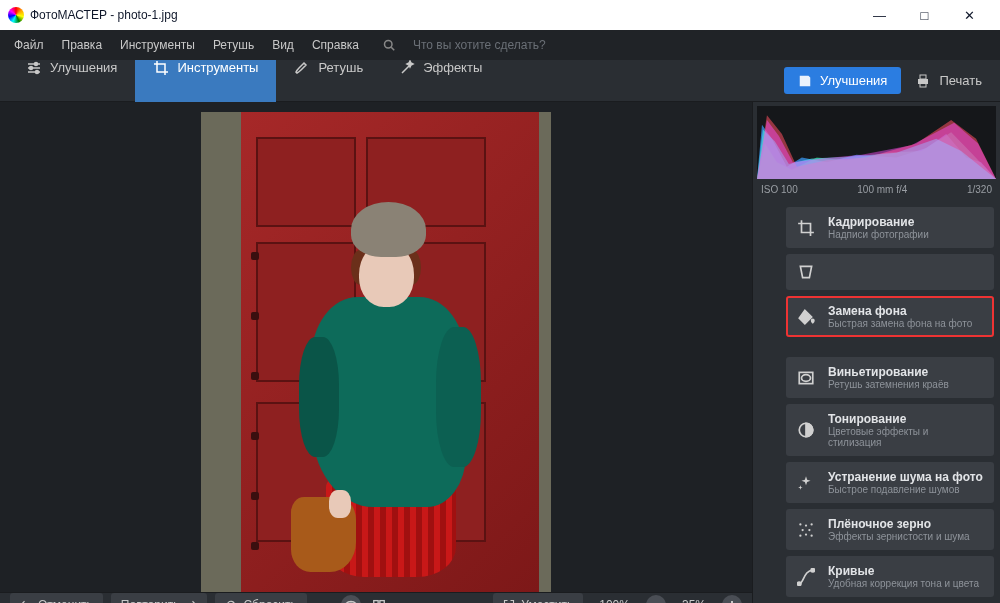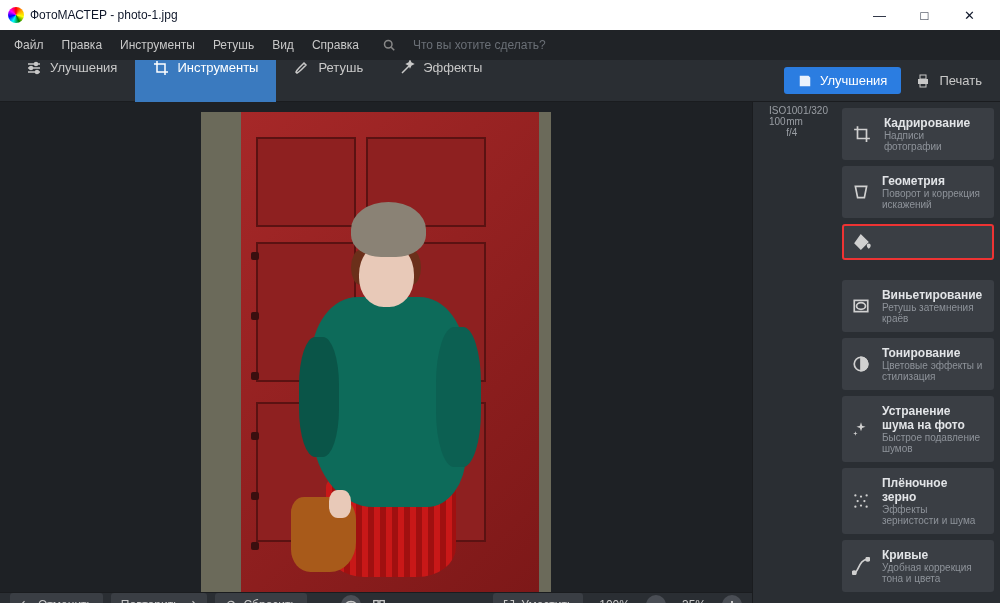--- a/index.html
+++ b/index.html
@@ -49,26 +49,26 @@
     .hair-l { position: absolute; left: 60px; top: 48px; width: 18px; height: 35px; background: #6b2f1a; border-radius: 50%; }
     .hair-r { position: absolute; left: 112px; top: 48px; width: 18px; height: 35px; background: #6b2f1a; border-radius: 50%; }
     .shawl { position: absolute; left: 20px; top: 95px; width: 155px; height: 210px; background: #0d6b5a; border-radius: 30% 30% 25% 40%; }
     .shawl::before { content:""; position: absolute; left: -12px; top: 40px; width: 40px; height: 120px; background: #0a5548; border-radius: 40%; }
     .shawl::after { content:""; position: absolute; right: -15px; top: 30px; width: 45px; height: 140px; background: #0c6052; border-radius: 40%; }
     .skirt { position: absolute; left: 35px; top: 275px; width: 130px; height: 100px; background: repeating-linear-gradient(90deg,#c91818 0,#c91818 6px,#a01010 6px,#a01010 12px); border-radius: 10% 10% 30% 30%; }
     .bag { position: absolute; left: 0px; top: 295px; width: 65px; height: 75px; background: #a85a1a; border-radius: 20% 30% 40% 30%; }
     .hand { position: absolute; left: 38px; top: 288px; width: 22px; height: 28px; background: #e8c9b8; border-radius: 40%; }
 
     
-    .sidebar { width: 248px; background: #2a2e33; display: flex; flex-direction: row; border-left: 1px solid #1a1c1f; }
+    .sidebar { width: 248px; background: #2a2e33; display: flex; flex-direction: column; border-left: 1px solid #1a1c1f; }
     .histogram { height: 78px; margin: 4px 4px 2px 4px; background: #15171a; position: relative; overflow: hidden; }
     .histogram svg { width: 100%; height: 100%; }
     .histo-info { display: flex; justify-content: space-between; padding: 3px 8px 6px; font-size: 10px; color: #9a9ea4; }
 
-    .tool-list { padding: 6px 6px; display: flex; flex-direction: column; gap: 6px; }
+    .tool-list { padding: 6px 6px; display: flex; flex-direction: column; gap: 6px; margin-left: 27px; }
     .tool-item { background: #3a3e44; border-radius: 3px; padding: 8px 10px; display: flex; align-items: center; gap: 12px; cursor: pointer; }
     .tool-item.highlighted { border: 2px solid #e33; padding: 6px 8px; }
     .tool-icon { width: 20px; height: 20px; display: flex; align-items: center; justify-content: center; }
     .tool-text { display: flex; flex-direction: column; }
     .tool-title { font-size: 12px; color: #e2e4e7; font-weight: 600; }
     .tool-desc { font-size: 10px; color: #8e939a; }
     .tool-gap { height: 8px; }
 
     
     .bottombar { height: 38px; background: #2a2e33; border-top: 1px solid #1a1c1f; display: flex; align-items: center; padding: 0 10px; gap: 8px; font-size: 12px; }
@@ -292,30 +292,30 @@
           <div class="tool-title">Кадрирование</div>
           <div class="tool-desc">Надписи фотографии</div>
         </div>
       </div>
       <div class="tool-item">
         <div class="tool-icon">
           <svg width="18" height="18" viewBox="0 0 16 16" stroke="#d0d0d0" stroke-width="1.5" fill="none">
               <path d="M3 3h10l-2 10H5z M3 3l2 10 M13 3l-2 10"></path>
             </svg>
         </div>
-        <div class="tool-text">
-          <div class="tool-title">Геометрия</div>
-          <div class="tool-desc">Поворот и коррекция искажений</div>
-        </div>
       </div>
       <div class="tool-item highlighted">
         <div class="tool-icon">
           <svg width="18" height="18" viewBox="0 0 16 16" stroke="#d0d0d0" stroke-width="1.5" fill="none">
               <path d="M7 2l6 6-6 6-5-5z M13 11c0 1 1 2 1 2s1-1 1-2-1-1-1-1-1 0-1 1z" fill="#d0d0d0"></path>
             </svg>
+        </div>
+        <div class="tool-text">
+          <div class="tool-title">Замена фона</div>
+          <div class="tool-desc">Быстрая замена фона на фото</div>
         </div>
       </div>
       <div class="tool-gap"></div>
       <div class="tool-item">
         <div class="tool-icon">
           <svg width="18" height="18" viewBox="0 0 16 16" stroke="#d0d0d0" stroke-width="1.5" fill="none">
               <rect x="2" y="3" width="12" height="10"></rect>
               <ellipse cx="8" cy="8" rx="4" ry="3"></ellipse>
             </svg>
         </div>

